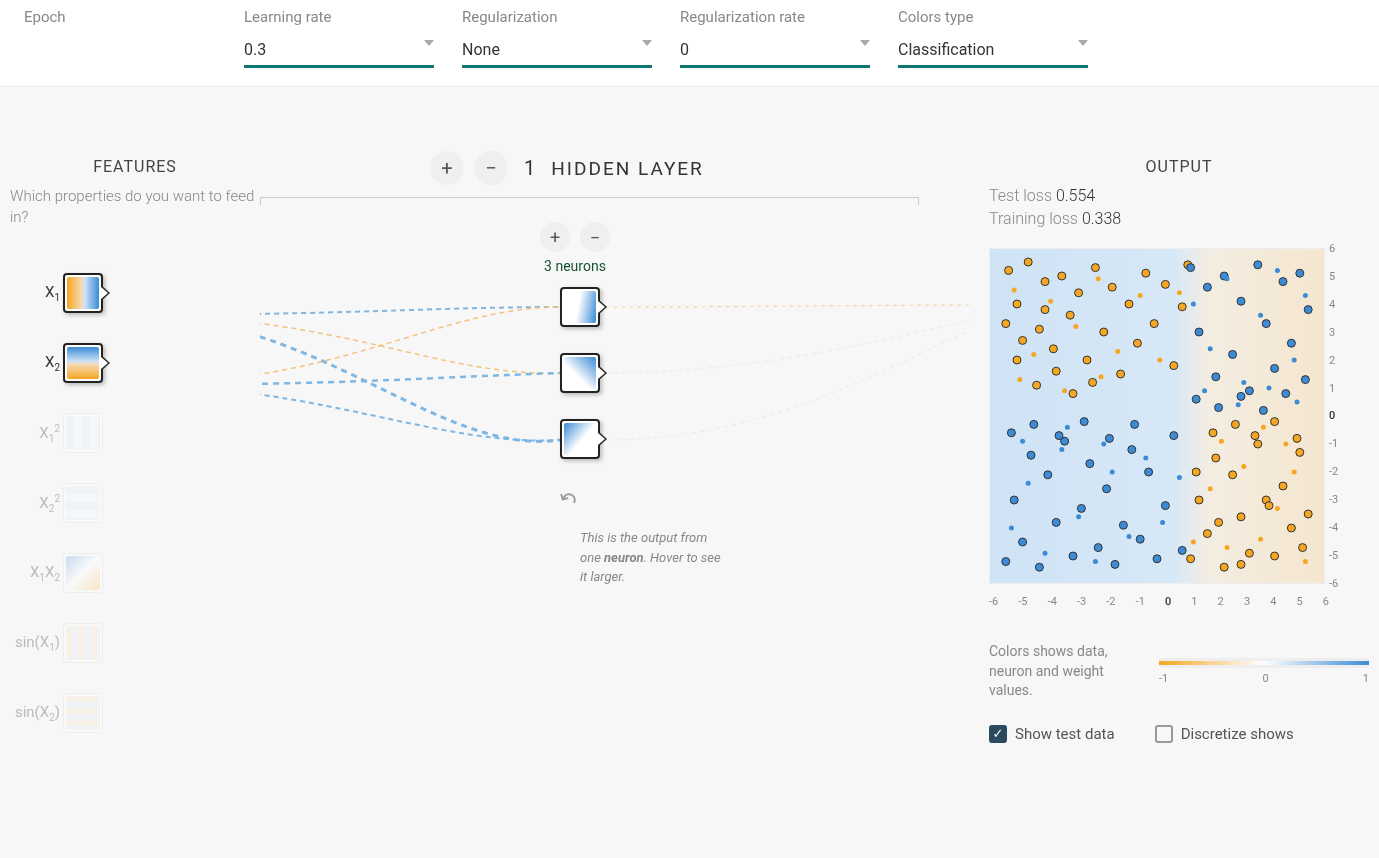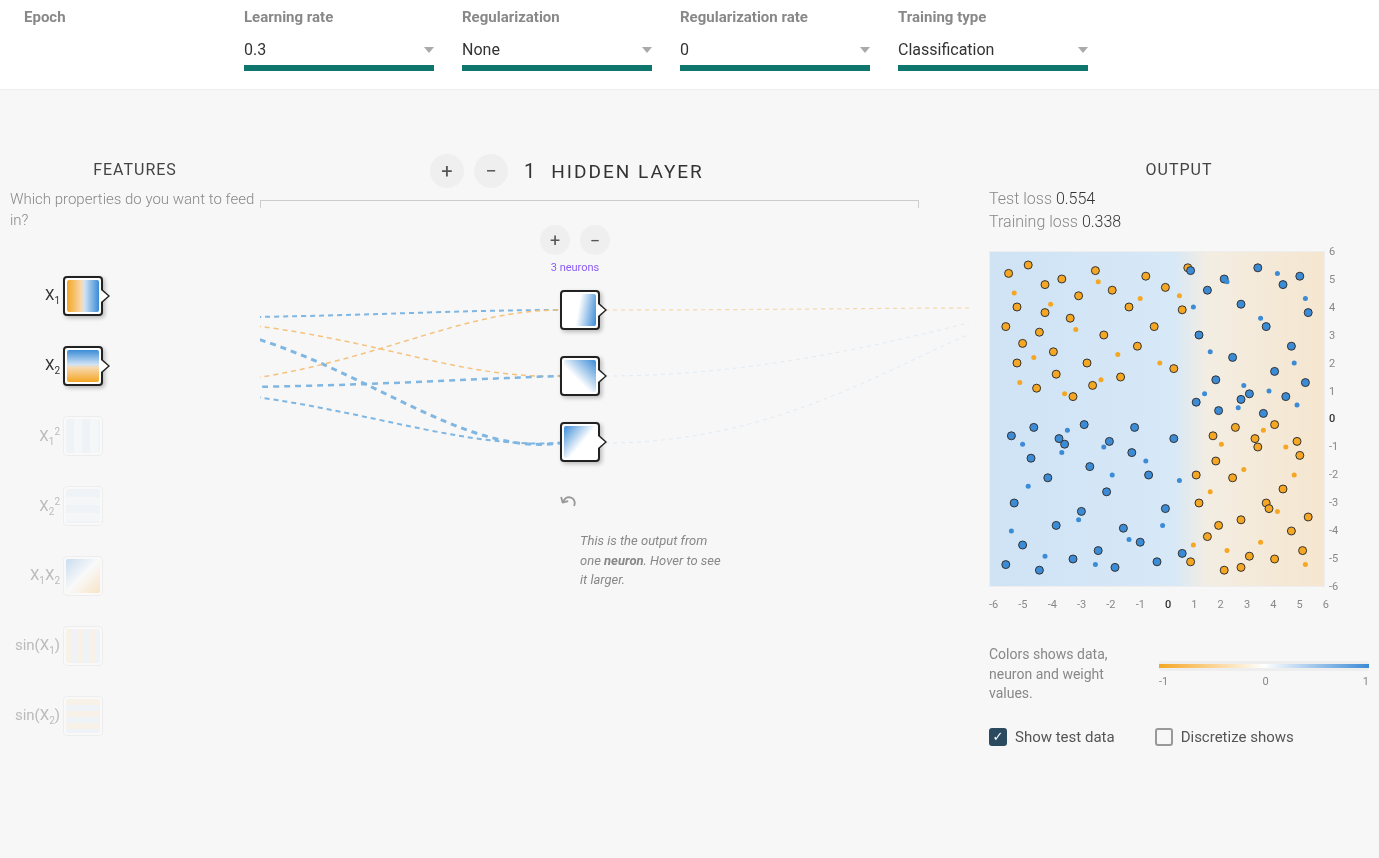--- a/index.html
+++ b/index.html
@@ -20,34 +20,33 @@
   }
   .control-group {
     display: flex;
     flex-direction: column;
     padding: 0 14px;
   }
   .control-group .label {
     font-size: 15px;
     color: #888;
     margin-bottom: 8px;
-    font-weight: 700;
+    font-weight: 400;
   }
   .epoch-value {
     font-size: 38px;
     font-weight: 300;
     color: #333;
     letter-spacing: 1px;
     line-height: 1;
   }
   .select-row {
     display: flex;
-    align-items: center;
     justify-content: space-between;
-    border-bottom: 6px solid #0f766e;
+    border-bottom: 3px solid #0f766e;
     padding: 6px 0;
     width: 190px;
     cursor: pointer;
   }
   .select-row .val { font-size: 16px; color: #333; }
   .caret {
     width: 0; height: 0;
     border-left: 5px solid transparent;
     border-right: 5px solid transparent;
     border-top: 6px solid #aaa;
@@ -103,21 +102,21 @@
     border-left: 1px solid #ccc;
     border-right: 1px solid #ccc;
   }
 
   .layer-controls {
     position: absolute;
     top: 65px; left: 280px;
     display: flex; flex-direction: column; align-items: center; gap: 6px;
   }
   .layer-controls .btns { display: flex; gap: 10px; }
-  .neuron-count { font-size: 11px; color: #8b5cf6; }
+  .neuron-count { font-size: 14px; color: #14532d; }
 
   
   .feature-list { margin-top: 30px; }
   .feature-row {
     display: flex; align-items: center; gap: 3px;
     height: 70px;
   }
   .feature-label { width: 50px; font-size: 15px; color: #333; text-align: right; }
   .feature-label.dimmed { color: #bbb; }
   .sub { font-size: 10px; vertical-align: sub; }
@@ -246,21 +245,21 @@
     </div>
   </div>
   <div class="control-group">
     <span class="label">Regularization rate</span>
     <div class="select-row">
       <span class="val">0</span>
       <span class="caret"></span>
     </div>
   </div>
   <div class="control-group">
-    <span class="label">Training type</span>
+    <span class="label">Colors type</span>
     <div class="select-row">
       <span class="val">Classification</span>
       <span class="caret"></span>
     </div>
   </div>
 </div>
 
 <div class="main-area">
 
   <div class="col col-features">

